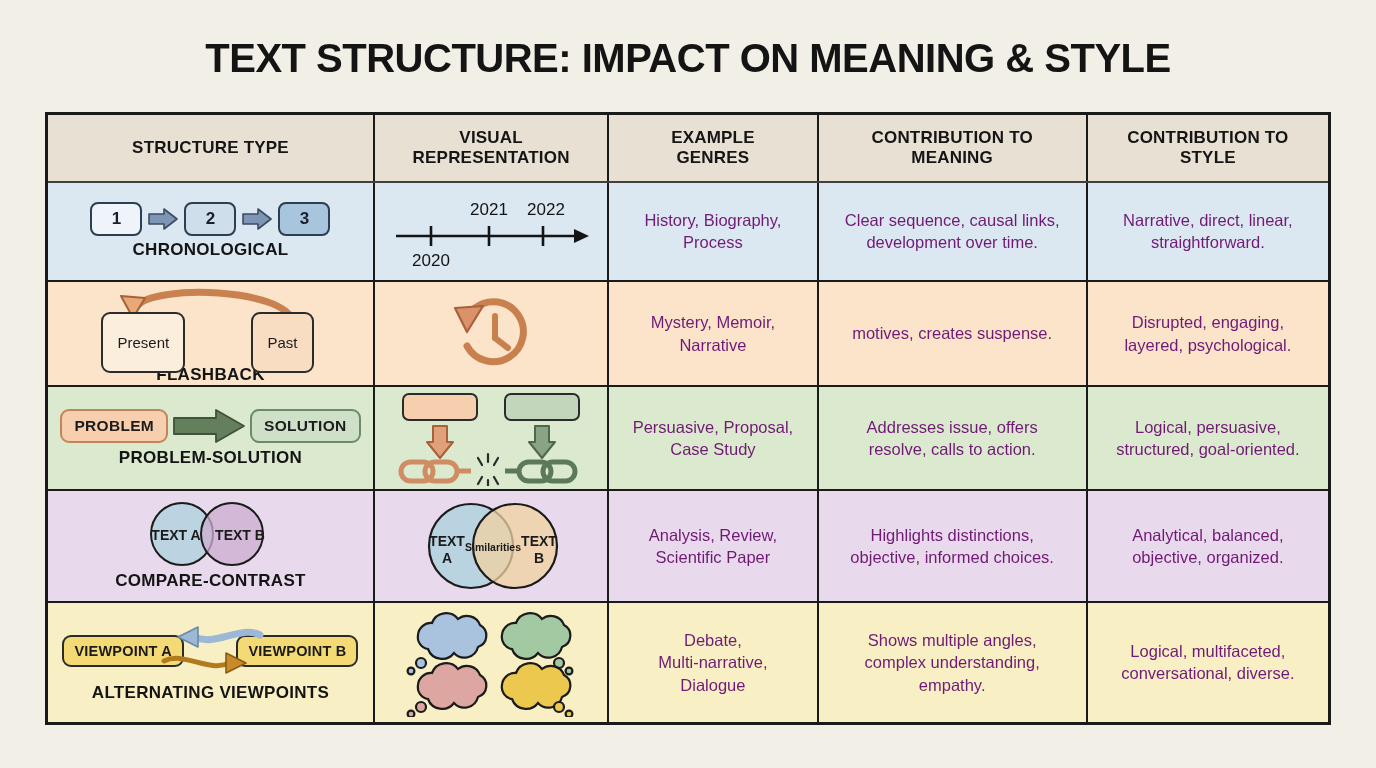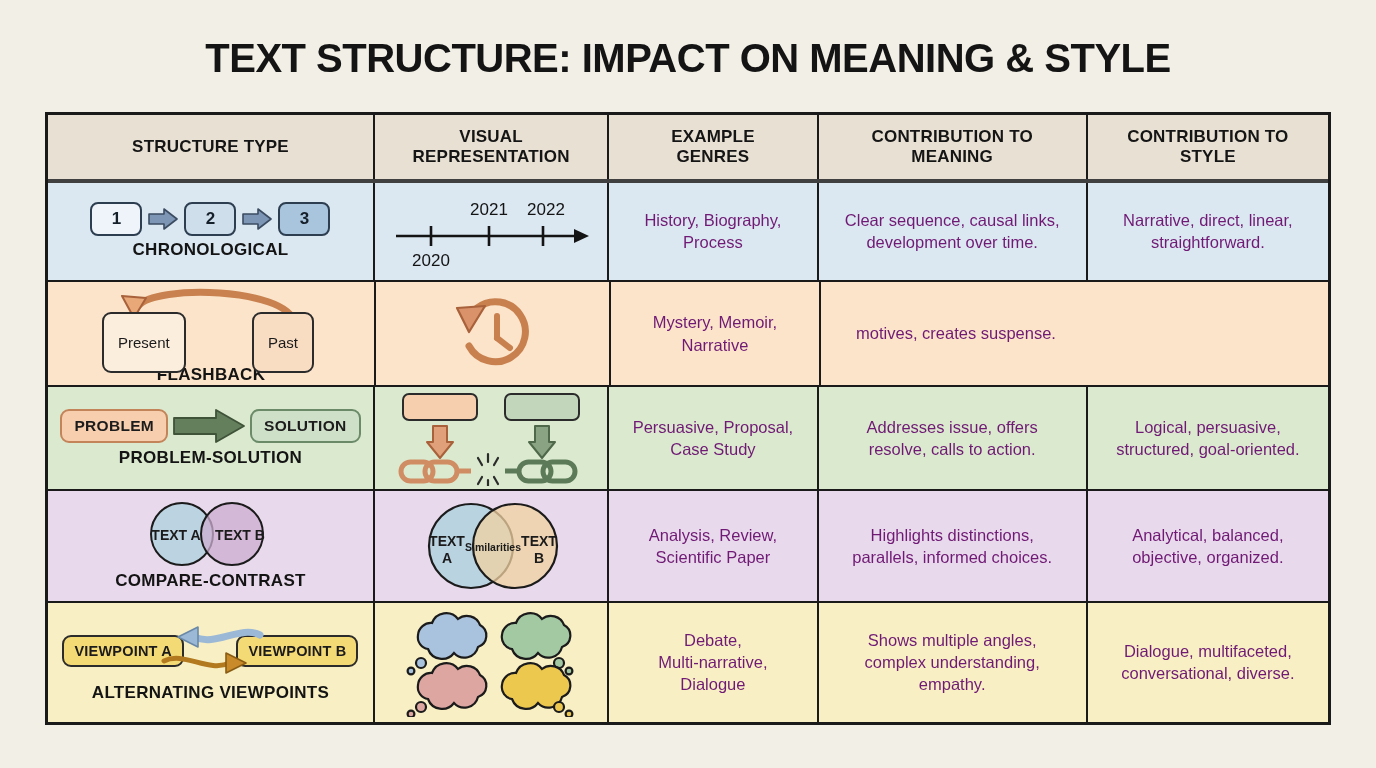--- a/index.html
+++ b/index.html
@@ -44,21 +44,21 @@
   }
   .cell:last-child { border-right: none; }
   
   .c0 { width: 328px; }
   .c1 { width: 235px; }
   .c2 { width: 210px; }
   .c3 { width: 270px; }
   .c4 { width: 241px; }
 
   
-  #header-row { height: 68px; border-bottom: 4px solid #404040; }
+  #header-row { height: 68px; border-bottom: 2px solid #404040; }
   #header-row .cell { background: #e8e0d3; }
   .hdr-text {
     font-size: 17px; font-weight: 800; color: #151515;
     line-height: 1.15; letter-spacing: 0.2px;
   }
 
   
   .body-row { border-bottom: 2px solid #1a1a1a; }
   .body-row:last-child { border-bottom: none; }
   #row-0 { height: 100px; }
@@ -241,20 +241,26 @@
         <div class="body-text">
           <div>Mystery, Memoir,</div>
           <div>Narrative</div>
         </div>
       </div>
       <div class="cell c3">
         <div class="body-text">
           <div>motives, creates suspense.</div>
         </div>
       </div>
+      <div class="cell c4">
+        <div class="body-text">
+          <div>Disrupted, engaging,</div>
+          <div>layered, psychological.</div>
+        </div>
+      </div>
     </div>
 
     <div class="row body-row tint2" id="row-2">
       <div class="cell c0">
         <div class="struct">
           <div class="seqrow" style="gap:4px;">
             <div class="psbox problem">PROBLEM</div>
             <svg width="74" height="36" viewBox="0 0 74 36">
               <polygon points="2,10 44,10 44,2 72,18 44,34 44,26 2,26" fill="#647f5c" stroke="#3f5339" stroke-width="1.8" stroke-linejoin="round"></polygon>
             </svg>
@@ -338,21 +344,21 @@
       </div>
       <div class="cell c2">
         <div class="body-text">
           <div>Analysis, Review,</div>
           <div>Scientific Paper</div>
         </div>
       </div>
       <div class="cell c3">
         <div class="body-text">
           <div>Highlights distinctions,</div>
-          <div>parallels, informed choices.</div>
+          <div>objective, informed choices.</div>
         </div>
       </div>
       <div class="cell c4">
         <div class="body-text">
           <div>Analytical, balanced,</div>
           <div>objective, organized.</div>
         </div>
       </div>
     </div>
 
@@ -407,20 +413,20 @@
       </div>
       <div class="cell c3">
         <div class="body-text">
           <div>Shows multiple angles,</div>
           <div>complex understanding,</div>
           <div>empathy.</div>
         </div>
       </div>
       <div class="cell c4">
         <div class="body-text">
-          <div>Dialogue, multifaceted,</div>
+          <div>Logical, multifaceted,</div>
           <div>conversational, diverse.</div>
         </div>
       </div>
     </div>
 
   </div>
 </div>
 
 </body></html>

